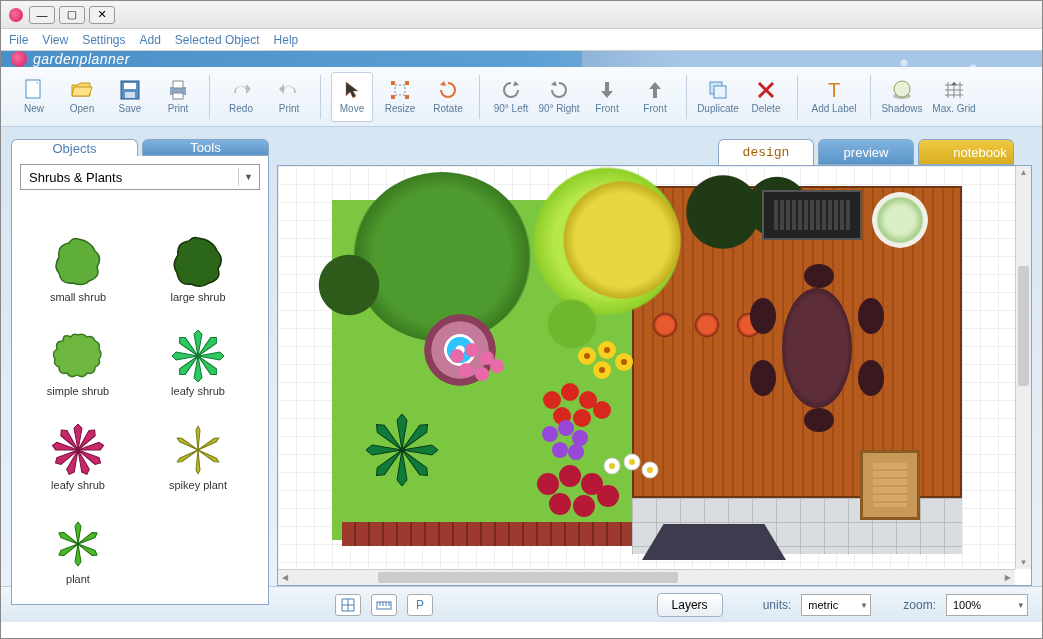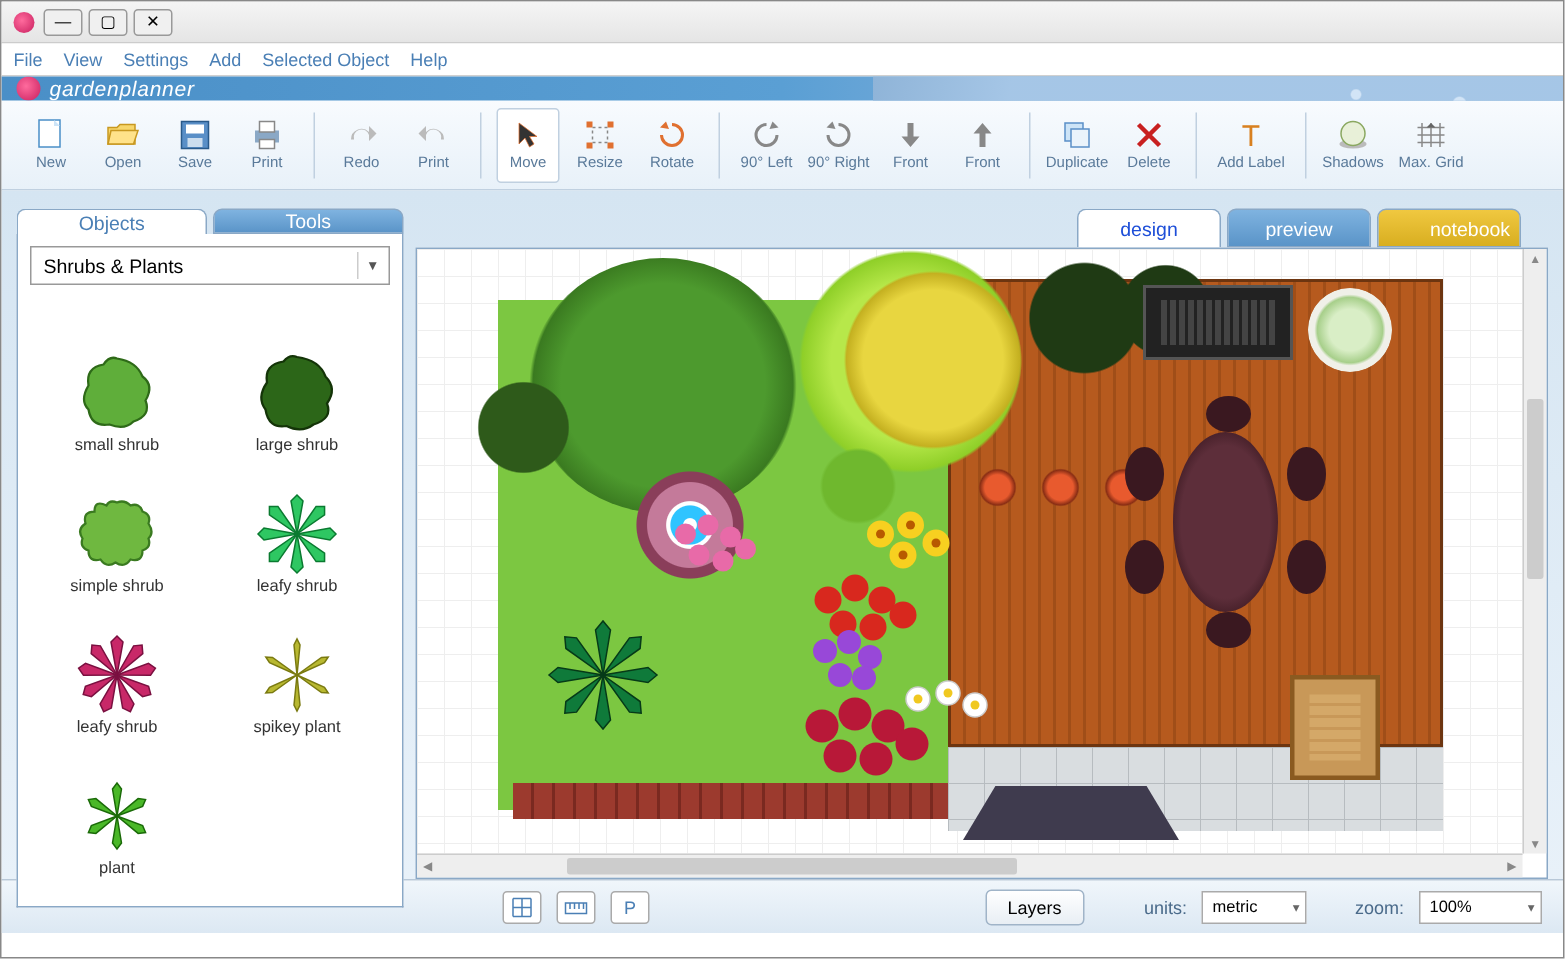--- a/index.html
+++ b/index.html
@@ -30,21 +30,21 @@
 .catselect { height: 26px; border: 1px solid #999; display: flex; align-items: center; padding: 0 8px; font-size: 13px; cursor: pointer; position: relative; }
 .catselect::after { content: "▼"; position: absolute; right: 6px; font-size: 9px; color: #555; }
 .catselect::before { content: ""; position: absolute; right: 20px; top: 3px; bottom: 3px; width: 1px; background: #ccc; }
 .objgrid { flex: 1; overflow-y: auto; margin-top: 6px; display: grid; grid-template-columns: 1fr 1fr; gap: 4px; padding-right: 4px; }
 .objcell { display: flex; flex-direction: column; align-items: center; justify-content: center; height: 90px; cursor: pointer; }
 .objcell .oicon { width: 54px; height: 54px; }
 .objcell .olabel { font-size: 11px; color: #333; margin-top: 2px; }
 .rightpanel { flex: 1; display: flex; flex-direction: column; }
 .rptabs { display: flex; height: 26px; justify-content: flex-end; padding-right: 18px; gap: 4px; }
 .rptab { width: 96px; border-radius: 6px 6px 0 0; display: flex; align-items: center; justify-content: center; font-size: 13px; cursor: pointer; border: 1px solid #8aa8c6; }
-.rptab.design { background: #fff; color: #1d4ed8; border-bottom: none; }
+.rptab.design { background: #fff; color: #a16207; border-bottom: none; font-family: Liberation Mono, monospace; }
 .rptab.preview { background: linear-gradient(#7fb3e0,#5a94c8); color: #fff; }
 .rptab.notebook { background: linear-gradient(#f0c840,#d8ae20); color: #fff; padding-left: 28px; }
 .canvas-wrap { flex: 1; background: #fff; border: 1px solid #8aa8c6; position: relative; overflow: hidden; }
 .canvas-scroll { position: absolute; inset: 0 16px 16px 0; overflow: hidden; }
 .gridbg { position: absolute; inset: 0; background-image: linear-gradient(#eee 1px, transparent 1px), linear-gradient(90deg, #eee 1px, transparent 1px); background-size: 18px 18px; }
 .vscroll { position: absolute; right: 0; top: 0; bottom: 16px; width: 16px; background: #eee; border-left: 1px solid #ccc; }
 .vscroll .thumb { position: absolute; left: 2px; right: 2px; top: 100px; height: 120px; background: #ccc; border-radius: 2px; }
 .vscroll::before,.vscroll::after { content: "▲"; position: absolute; left: 0; right: 0; text-align: center; font-size: 8px; color: #888; }
 .vscroll::before { top: 2px; } .vscroll::after { bottom: 2px; content: "▼"; }
 .hscroll { position: absolute; left: 0; right: 16px; bottom: 0; height: 16px; background: #eee; border-top: 1px solid #ccc; }

